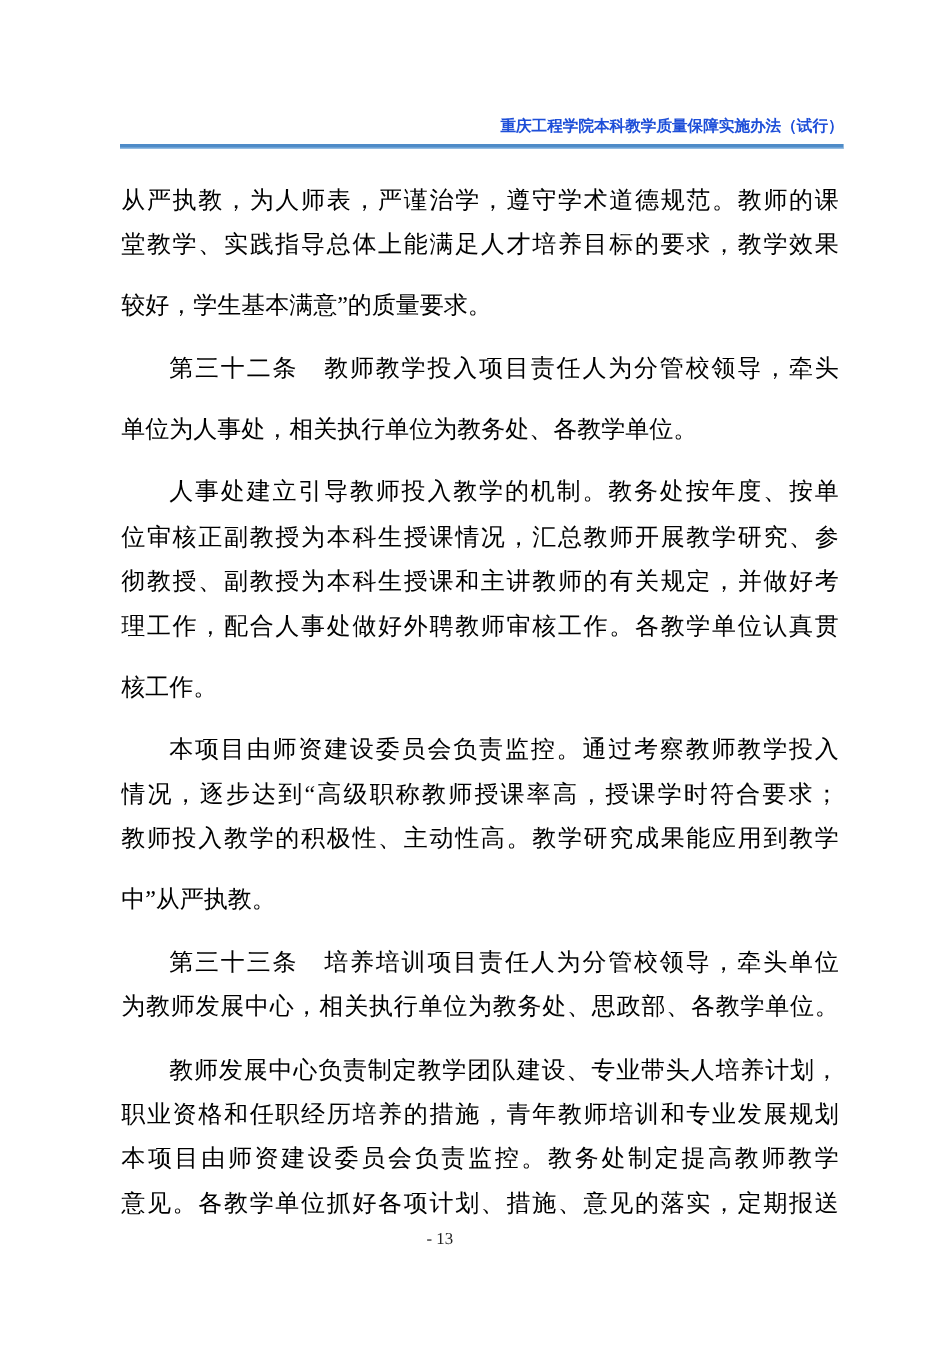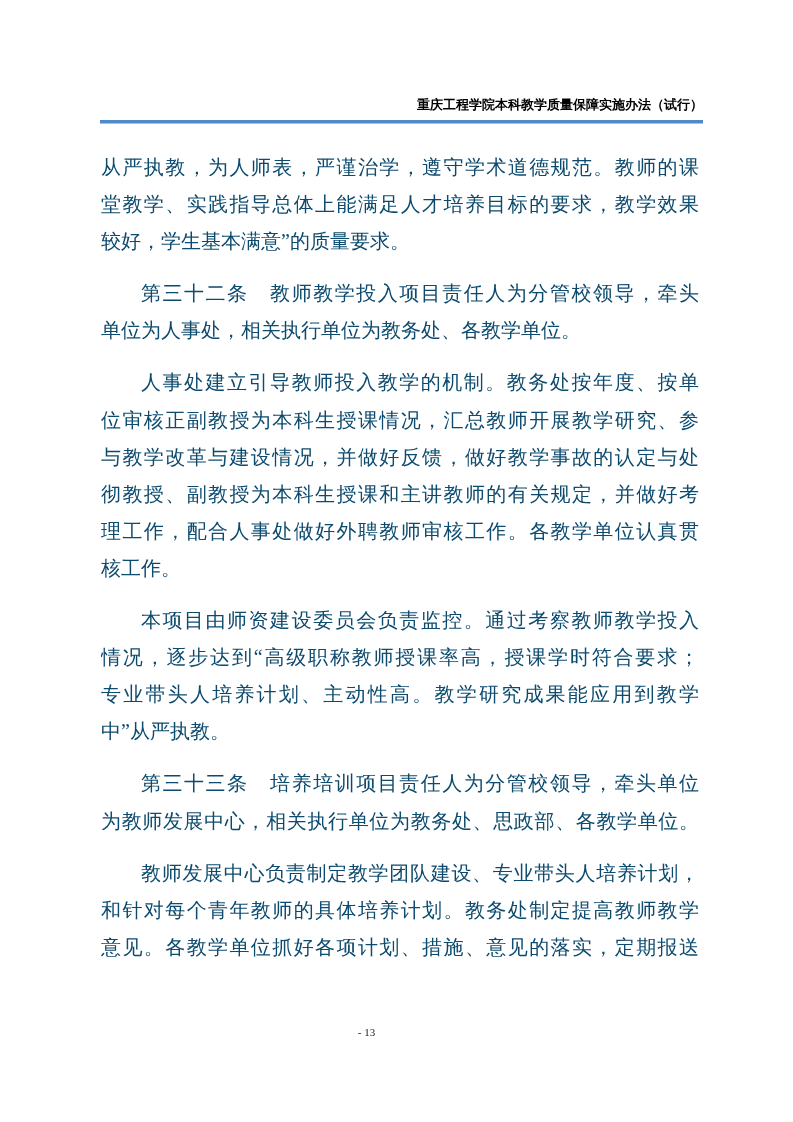--- a/index.html
+++ b/index.html
@@ -16,62 +16,63 @@
     font-family: "Liberation Serif", "DejaVu Serif", serif;
   }
   .header {
     position: absolute;
     left: 100px;
     width: 603px;
     top: 95px;
   }
   .header-title {
     text-align: right;
-    color: #000000;
+    color: #1d4ed8;
     font-weight: bold;
     font-size: 13px;
     line-height: 20px;
     font-family: "Liberation Sans", "DejaVu Sans", sans-serif;
   }
   .header-rule {
     margin-top: 5px;
     height: 3px;
     background: #4e8bc8;
     border-bottom: 1px solid #9dc3e6;
   }
   .doc-body {
     position: absolute;
     left: 101px;
     width: 598px;
     top: 149px;
-    color: #0c4a6e;
+    color: #000000;
     font-size: 20px;
     line-height: 37.1px;
   }
   .line {
     height: 37.1px;
     overflow: hidden;
     text-align: justify;
     text-align-last: justify;
     white-space: nowrap;
   }
   .line.indent {
     padding-left: 40px;
     margin-top: 15px;
   }
   .line.no-fill {
     text-align-last: left;
+    margin-top: 14px;
   }
   .footer {
     position: absolute;
     left: 0;
     width: 733px;
     top: 1026px;
     text-align: center;
-    font-size: 11px;
+    font-size: 14px;
     color: #222222;
     font-family: "Liberation Serif", "DejaVu Serif", serif;
   }
 </style>
 </head>
 <body>
 
 <div class="page">
   <div class="header">
     <div class="header-title">重庆工程学院本科教学质量保障实施办法（试行）</div>
@@ -84,38 +85,38 @@
         <div class="line">堂教学、实践指导总体上能满足人才培养目标的要求，教学效果</div>
         <div class="line no-fill">较好，学生基本满意”的质量要求。</div>
       </div>
       <div>
         <div class="line indent">第三十二条　教师教学投入项目责任人为分管校领导，牵头</div>
         <div class="line no-fill">单位为人事处，相关执行单位为教务处、各教学单位。</div>
       </div>
       <div>
         <div class="line indent">人事处建立引导教师投入教学的机制。教务处按年度、按单</div>
         <div class="line">位审核正副教授为本科生授课情况，汇总教师开展教学研究、参</div>
-        <div class="line">与教学改革与建设情况，并做好反馈，做好教学事故的认定与处</div>
         <div class="line">彻教授、副教授为本科生授课和主讲教师的有关规定，并做好考</div>
         <div class="line">理工作，配合人事处做好外聘教师审核工作。各教学单位认真贯</div>
         <div class="line no-fill">核工作。</div>
       </div>
       <div>
         <div class="line indent">本项目由师资建设委员会负责监控。通过考察教师教学投入</div>
         <div class="line">情况，逐步达到“高级职称教师授课率高，授课学时符合要求；</div>
-        <div class="line">专业带头人培养计划、主动性高。教学研究成果能应用到教学</div>
+        <div class="line">教师投入教学的积极性、主动性高。教学研究成果能应用到教学</div>
         <div class="line no-fill">中”从严执教。</div>
       </div>
       <div>
         <div class="line indent">第三十三条　培养培训项目责任人为分管校领导，牵头单位</div>
         <div class="line">为教师发展中心，相关执行单位为教务处、思政部、各教学单位。</div>
       </div>
       <div>
         <div class="line indent">教师发展中心负责制定教学团队建设、专业带头人培养计划，</div>
-        <div class="line">和针对每个青年教师的具体培养计划。教务处制定提高教师教学</div>
+        <div class="line">职业资格和任职经历培养的措施，青年教师培训和专业发展规划</div>
+        <div class="line">本项目由师资建设委员会负责监控。教务处制定提高教师教学</div>
         <div class="line">意见。各教学单位抓好各项计划、措施、意见的落实，定期报送</div>
       </div>
     </div>
 
   <div class="footer">
     <span>- 13</span>
   </div>
 </div>
 
 </body></html>

